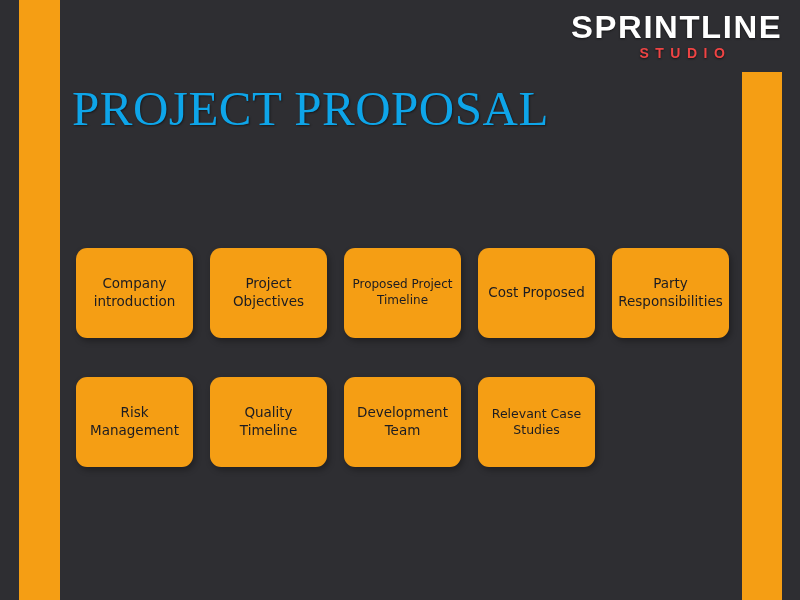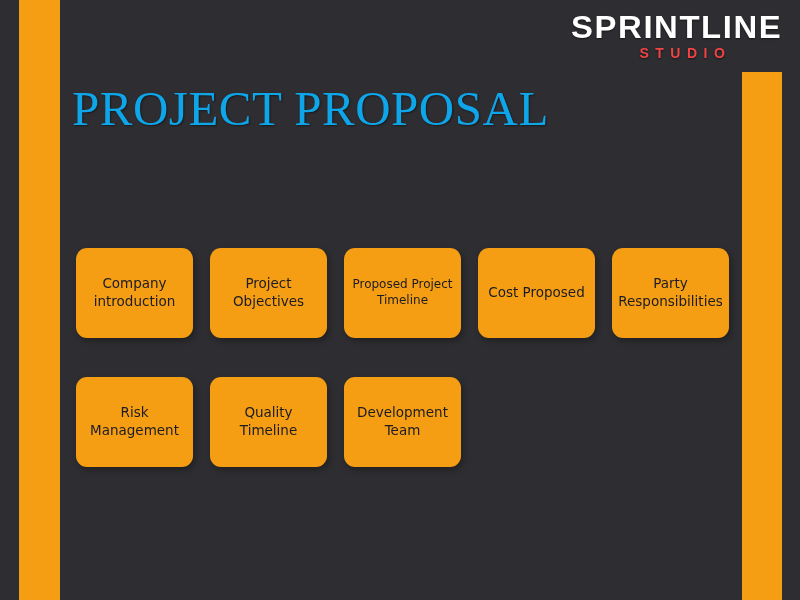--- a/index.html
+++ b/index.html
@@ -159,15 +159,18 @@
       </div>
       <div class="card">
         <span class="card-label">Risk Management</span>
       </div>
       <div class="card">
         <span class="card-label">Quality Timeline</span>
       </div>
       <div class="card">
         <span class="card-label">Development Team</span>
       </div>
+      <div class="card">
+        <span class="card-label mid">Relevant Case Studies</span>
+      </div>
     </div>
 
 </div>
 
 </body></html>

